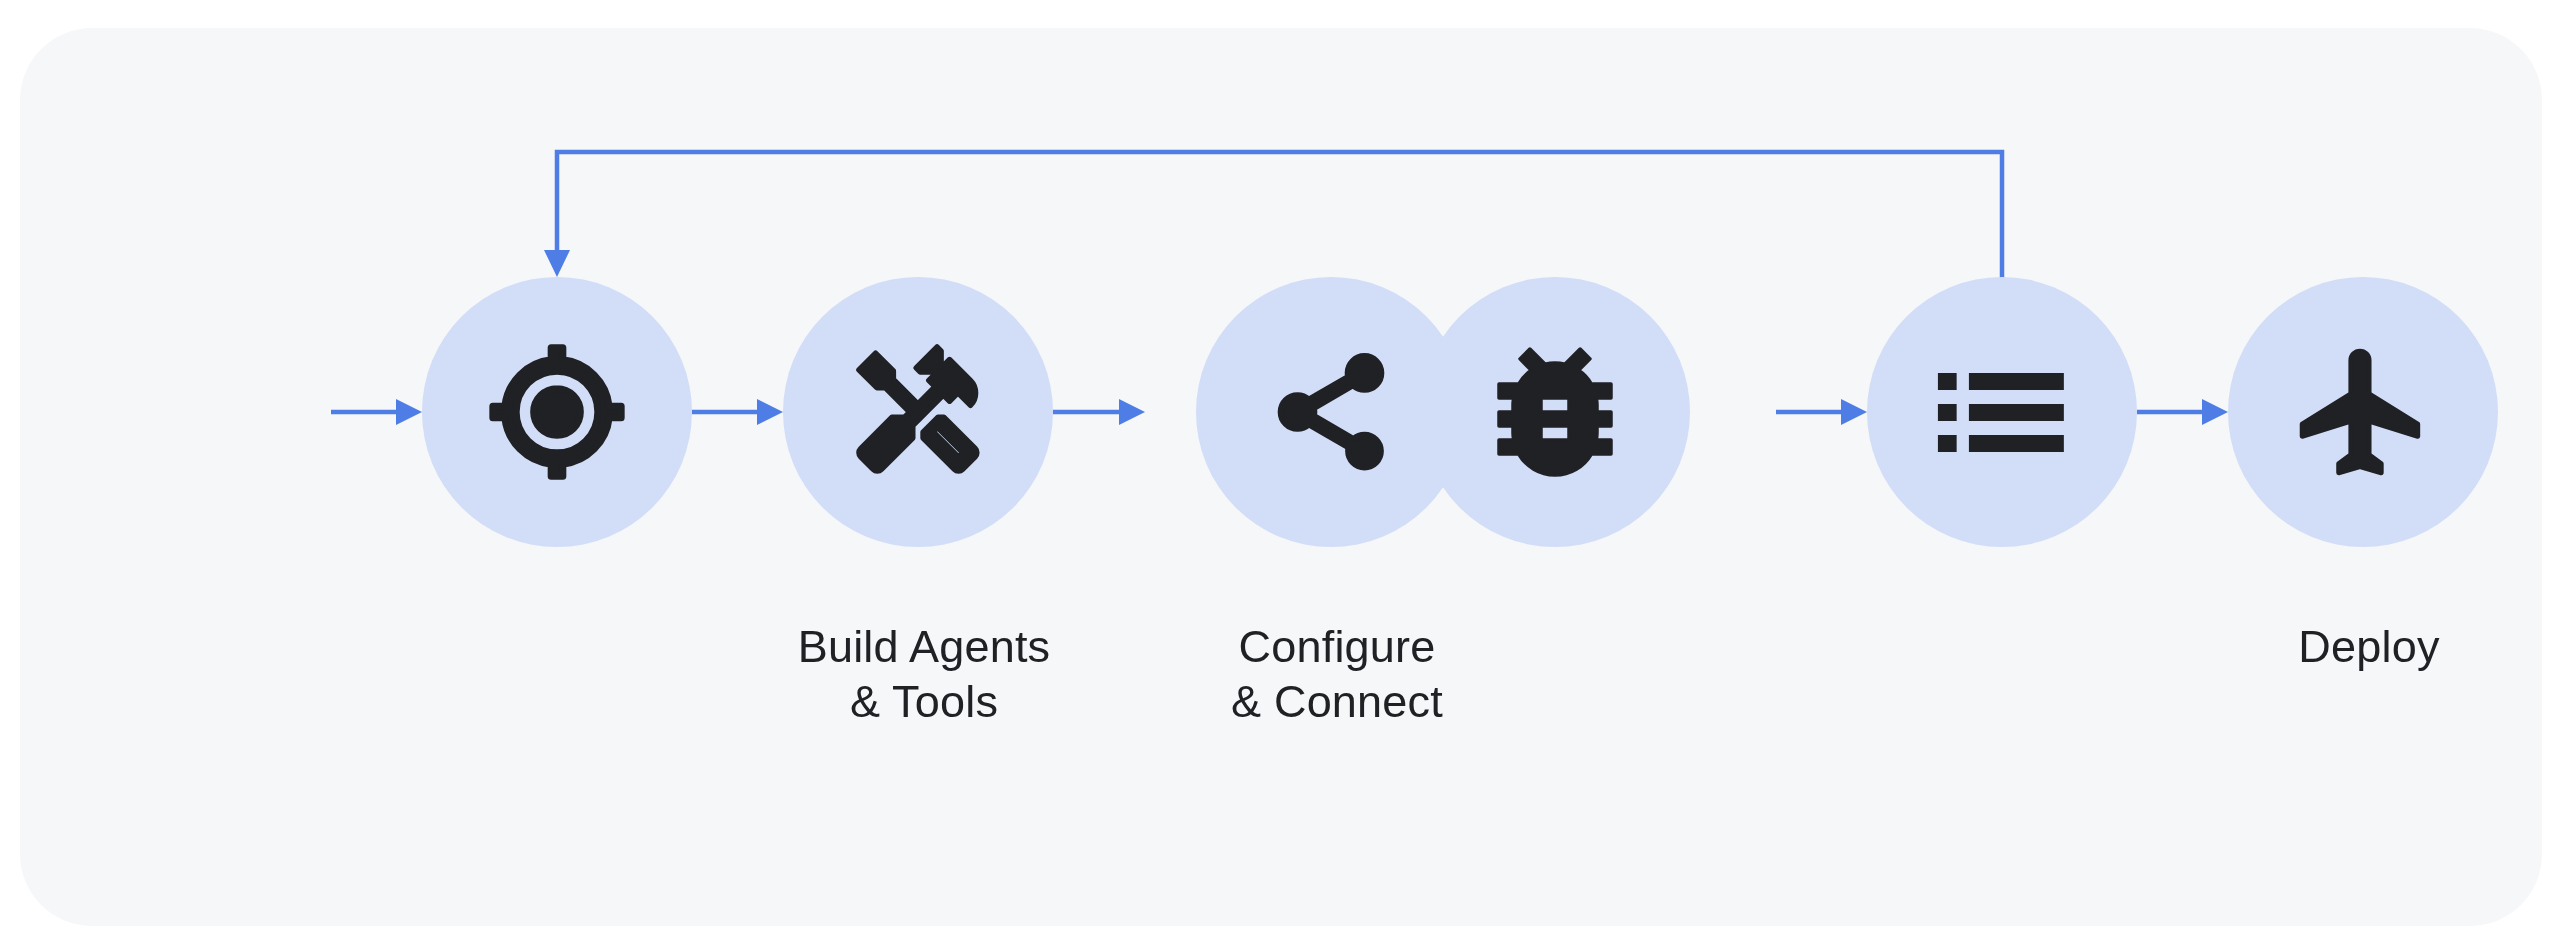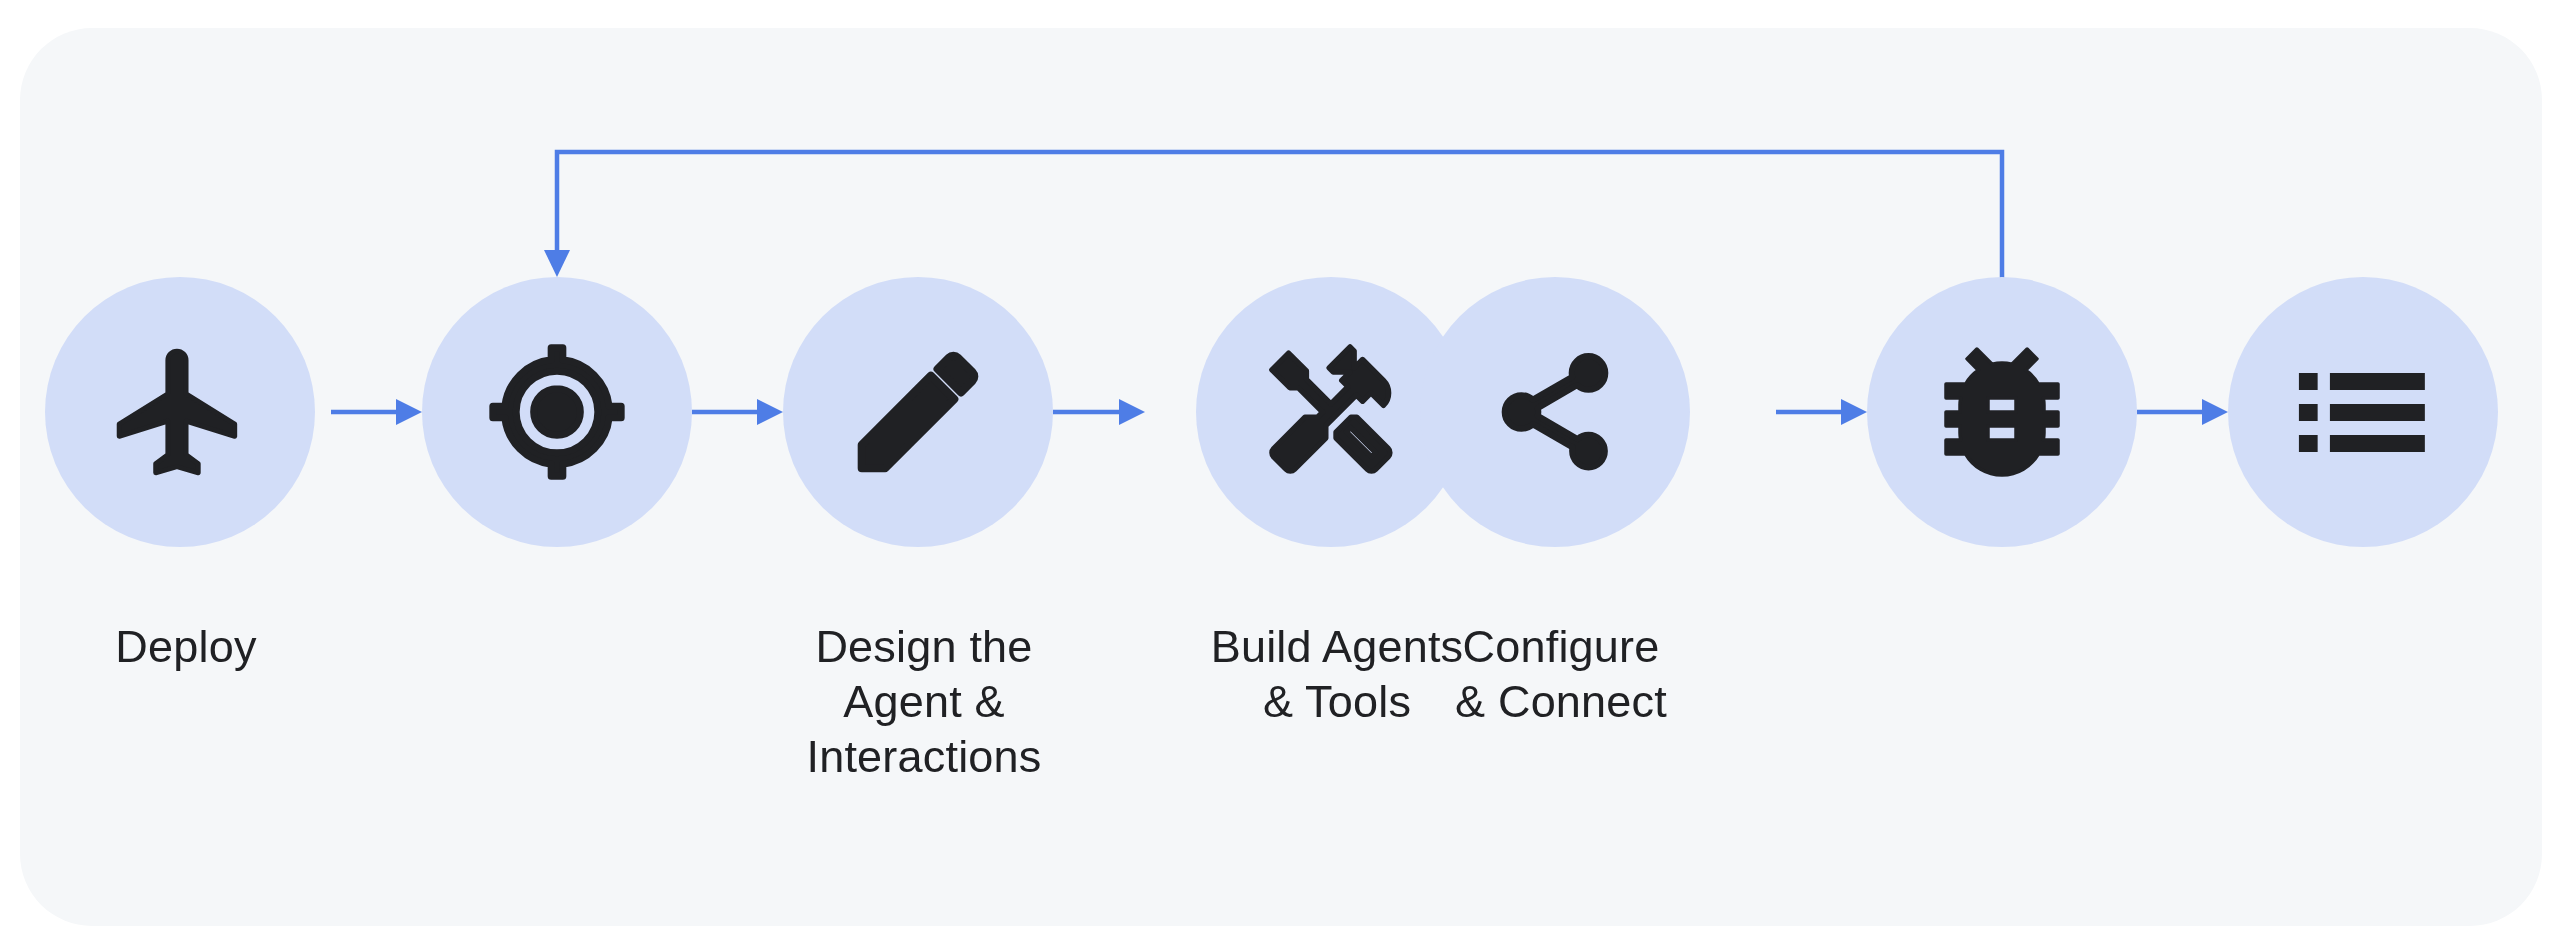--- a/index.html
+++ b/index.html
@@ -112,32 +112,20 @@
   <div class="step">
     <div class="node">
       <span class="icon">
           <svg xmlns="http://www.w3.org/2000/svg" viewBox="0 0 24 24" width="140" height="140" fill="var(--icon-color)" stroke="var(--icon-color)" stroke-width="1.2" stroke-linejoin="round">
             <path d="M12 8c-2.21 0-4 1.79-4 4s1.79 4 4 4 4-1.79 4-4-1.79-4-4-4zm8.94 3c-.46-4.17-3.77-7.48-7.94-7.94V1h-2v2.06C6.83 3.52 3.52 6.83 3.06 11H1v2h2.06c.46 4.17 3.77 7.48 7.94 7.94V23h2v-2.06c4.17-.46 7.48-3.77 7.94-7.94H23v-2h-2.06zM12 19c-3.87 0-7-3.13-7-7s3.13-7 7-7 7 3.13 7 7-3.13 7-7 7z"></path>
           </svg>
         </span>
     </div>
   </div>
 
-  <div class="step">
-    <div class="node">
-      <span class="icon">
-          <svg xmlns="http://www.w3.org/2000/svg" viewBox="0 0 24 24" width="150" height="150" fill="var(--icon-color)" stroke="var(--icon-color)" stroke-width="1.3" stroke-linejoin="round">
-            <path d="M3 17.25V21h3.75L17.81 9.94l-3.75-3.75L3 17.25zM20.71 7.04c.39-.39.39-1.02 0-1.41l-2.34-2.34c-.39-.39-1.02-.39-1.41 0l-1.83 1.83 3.75 3.75 1.83-1.83z"></path>
-          </svg>
-        </span>
-    </div>
-    <div class="label">Design the
-Agent &amp;
-Interactions</div>
-  </div>
 
   <div class="step">
     <div class="node">
       <span class="icon">
           <svg xmlns="http://www.w3.org/2000/svg" viewBox="0 0 24 24" width="142" height="142" fill="var(--icon-color)" stroke="var(--icon-color)" stroke-width="0.9" stroke-linejoin="round">
             <path d="M21.67 18.17l-5.3-5.3h-.99l-2.54 2.54v.99l5.3 5.3c.39.39 1.02.39 1.41 0l2.12-2.12c.39-.39.39-1.03 0-1.41zm-2.83 1.42l-4.24-4.24.71-.71 4.24 4.24-.71.71zM17.34 10.19l1.41-1.41 2.12 2.12c1.17-1.17 1.17-3.07 0-4.24l-3.54-3.54-1.41 1.41V1.71l-.7-.71-3.54 3.54.71.71h2.83l-1.41 1.41 1.06 1.06-2.89 2.89-4.13-4.13V5.06L4.83 2.04 2 4.87 5.03 7.9h1.41l4.13 4.13-.85.85H7.6l-5.3 5.3c-.39.39-.39 1.02 0 1.41l2.12 2.12c.39.39 1.02.39 1.41 0l5.3-5.3v-2.12l5.15-5.15 1.06 1.05z"></path>
           </svg>
         </span>
     </div>
     <div class="label">Build Agents

